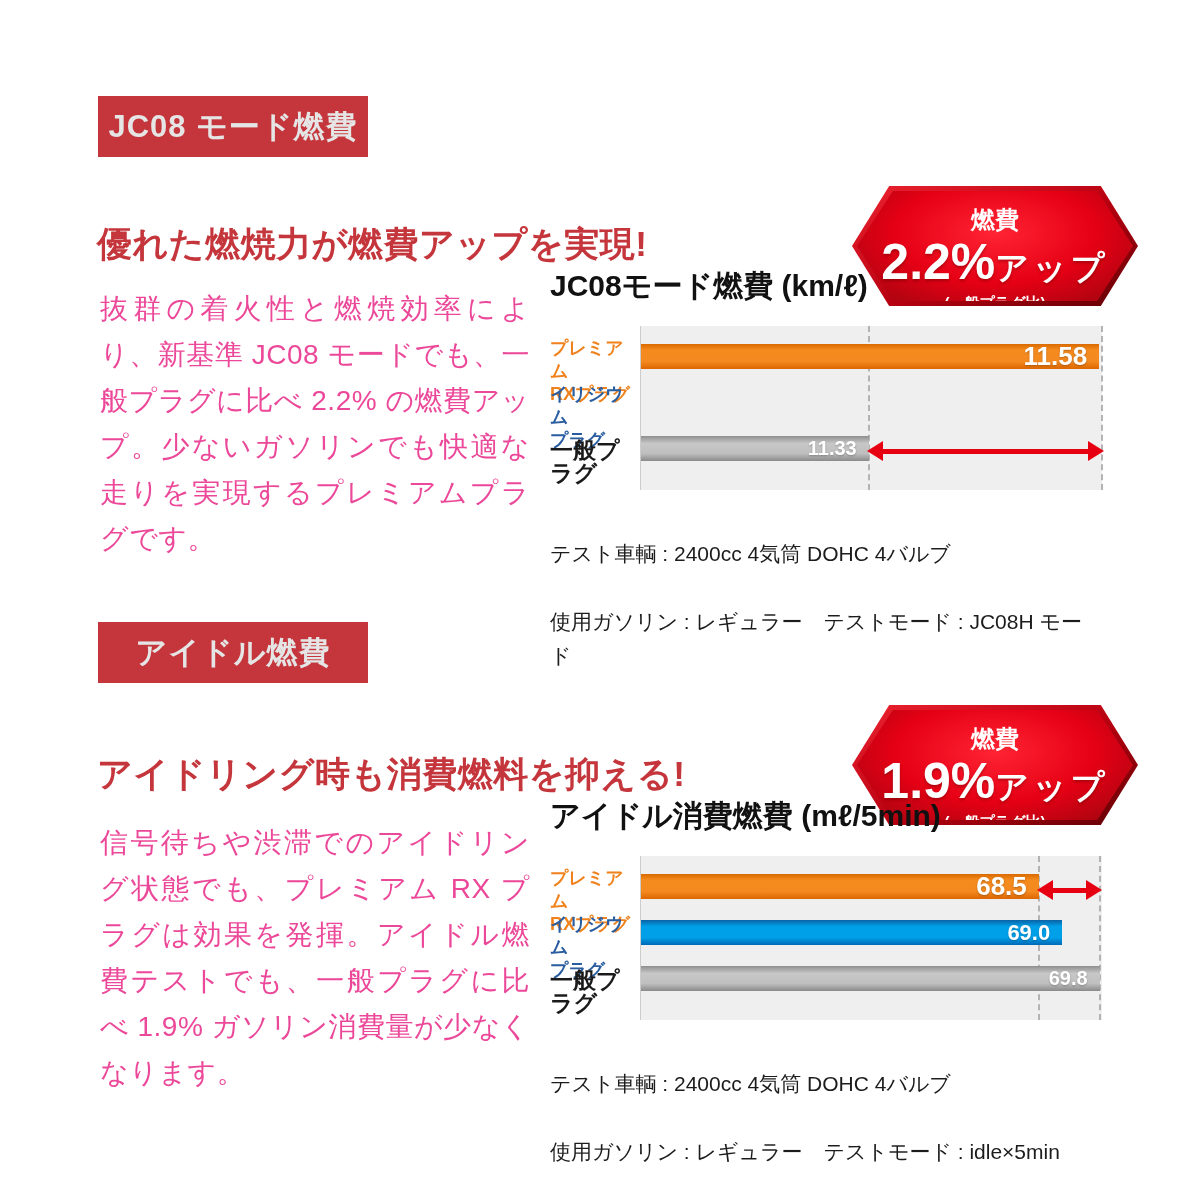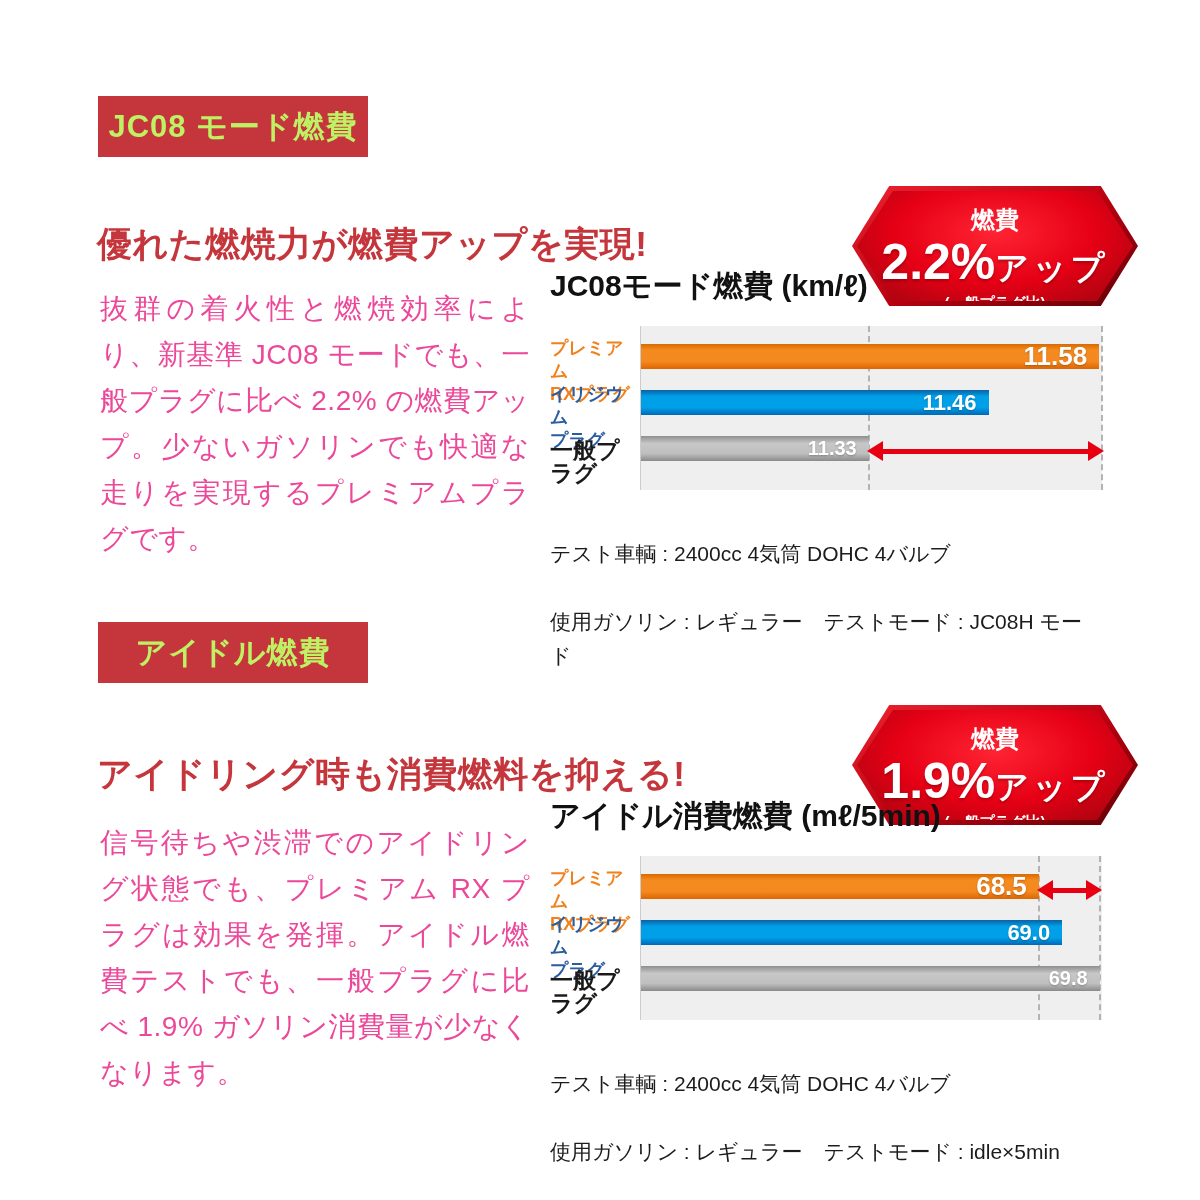--- a/index.html
+++ b/index.html
@@ -1,20 +1,20 @@
 <!DOCTYPE html>
 <html><head>
 <meta charset="utf-8">
 <style>
   html,body{margin:0;padding:0;background:#fff;}
   .page{position:relative;width:1200px;height:1200px;background:#ffffff;overflow:hidden;
         font-family:"Liberation Sans",sans-serif;color:#111;}
 
   
-  .badge{position:absolute;width:270px;height:61px;background:#c5363c;color:#bef264;
+  .badge{position:absolute;width:270px;height:61px;background:#c5363c;color:#e5e5e5;
          font-size:31px;font-weight:bold;display:flex;align-items:center;justify-content:center;
          letter-spacing:1px;}
   .badge1{left:98px;top:96px;}
   .badge2{left:98px;top:622px;}
 
   
   .headline{position:absolute;font-size:35px;font-weight:bold;color:#c5363c;letter-spacing:0.5px;white-space:nowrap;}
   .head1{left:97px;top:192px;}
   .head2{left:97px;top:722px;}
 
@@ -111,23 +111,20 @@
 RXプラグ</div>
         <div class="row-label lbl-r1">イリジウム
 プラグ</div>
         <div class="row-label lbl-r2">一般プラグ</div>
         <div class="plot">
           <div class="dashline" style="left: calc(49.4% - 1px);"></div>
           <div class="dashline" style="left: calc(100% - 1px);"></div>
           <div class="bar bar-orange bar-r0" style="width: 99.4%;">
             <span class="val val-lg">11.58</span>
           </div>
-          <div class="bar bar-blue bar-r1" style="width: 75.4%;">
-            <span class="val val-md">11.46</span>
-          </div>
           <div class="bar bar-gray bar-r2" style="width: 49.4%;">
             <span class="val val-sm">11.33</span>
           </div>
           <div class="arrow arrow-r2" style="left: 49.4%; width: 50.6%;">
             <div class="shaft"></div>
           </div>
         </div>
       </div>
       <div class="notes">
         <div>テスト車輌 : 2400cc 4気筒 DOHC 4バルブ</div>

